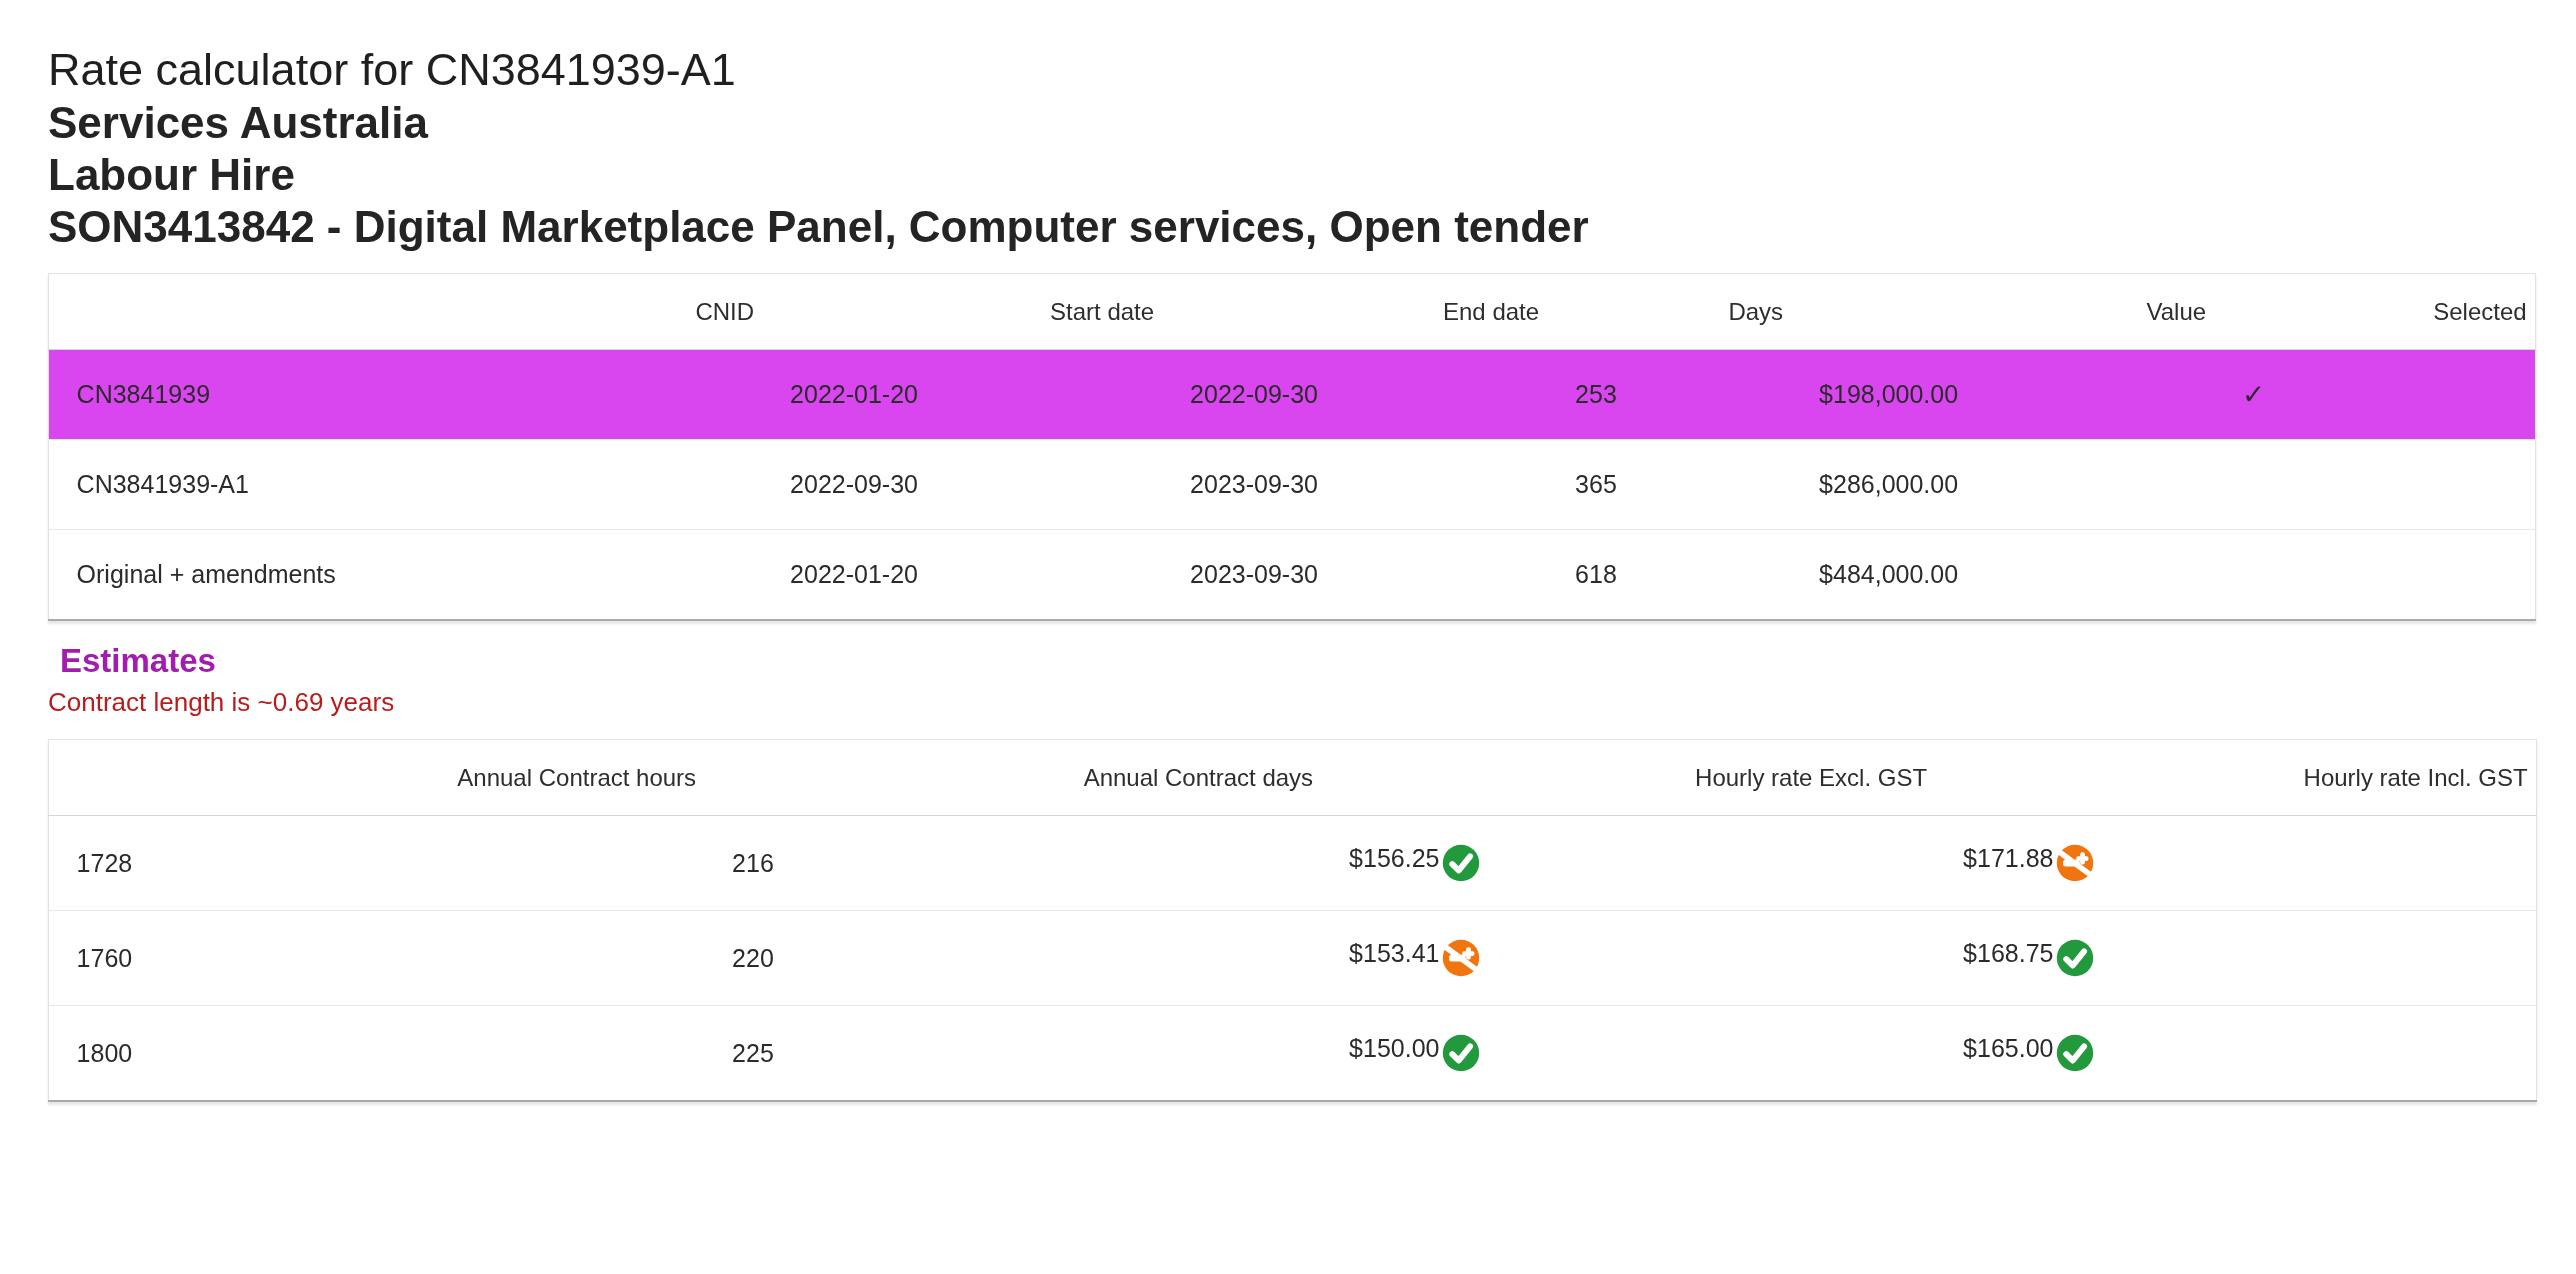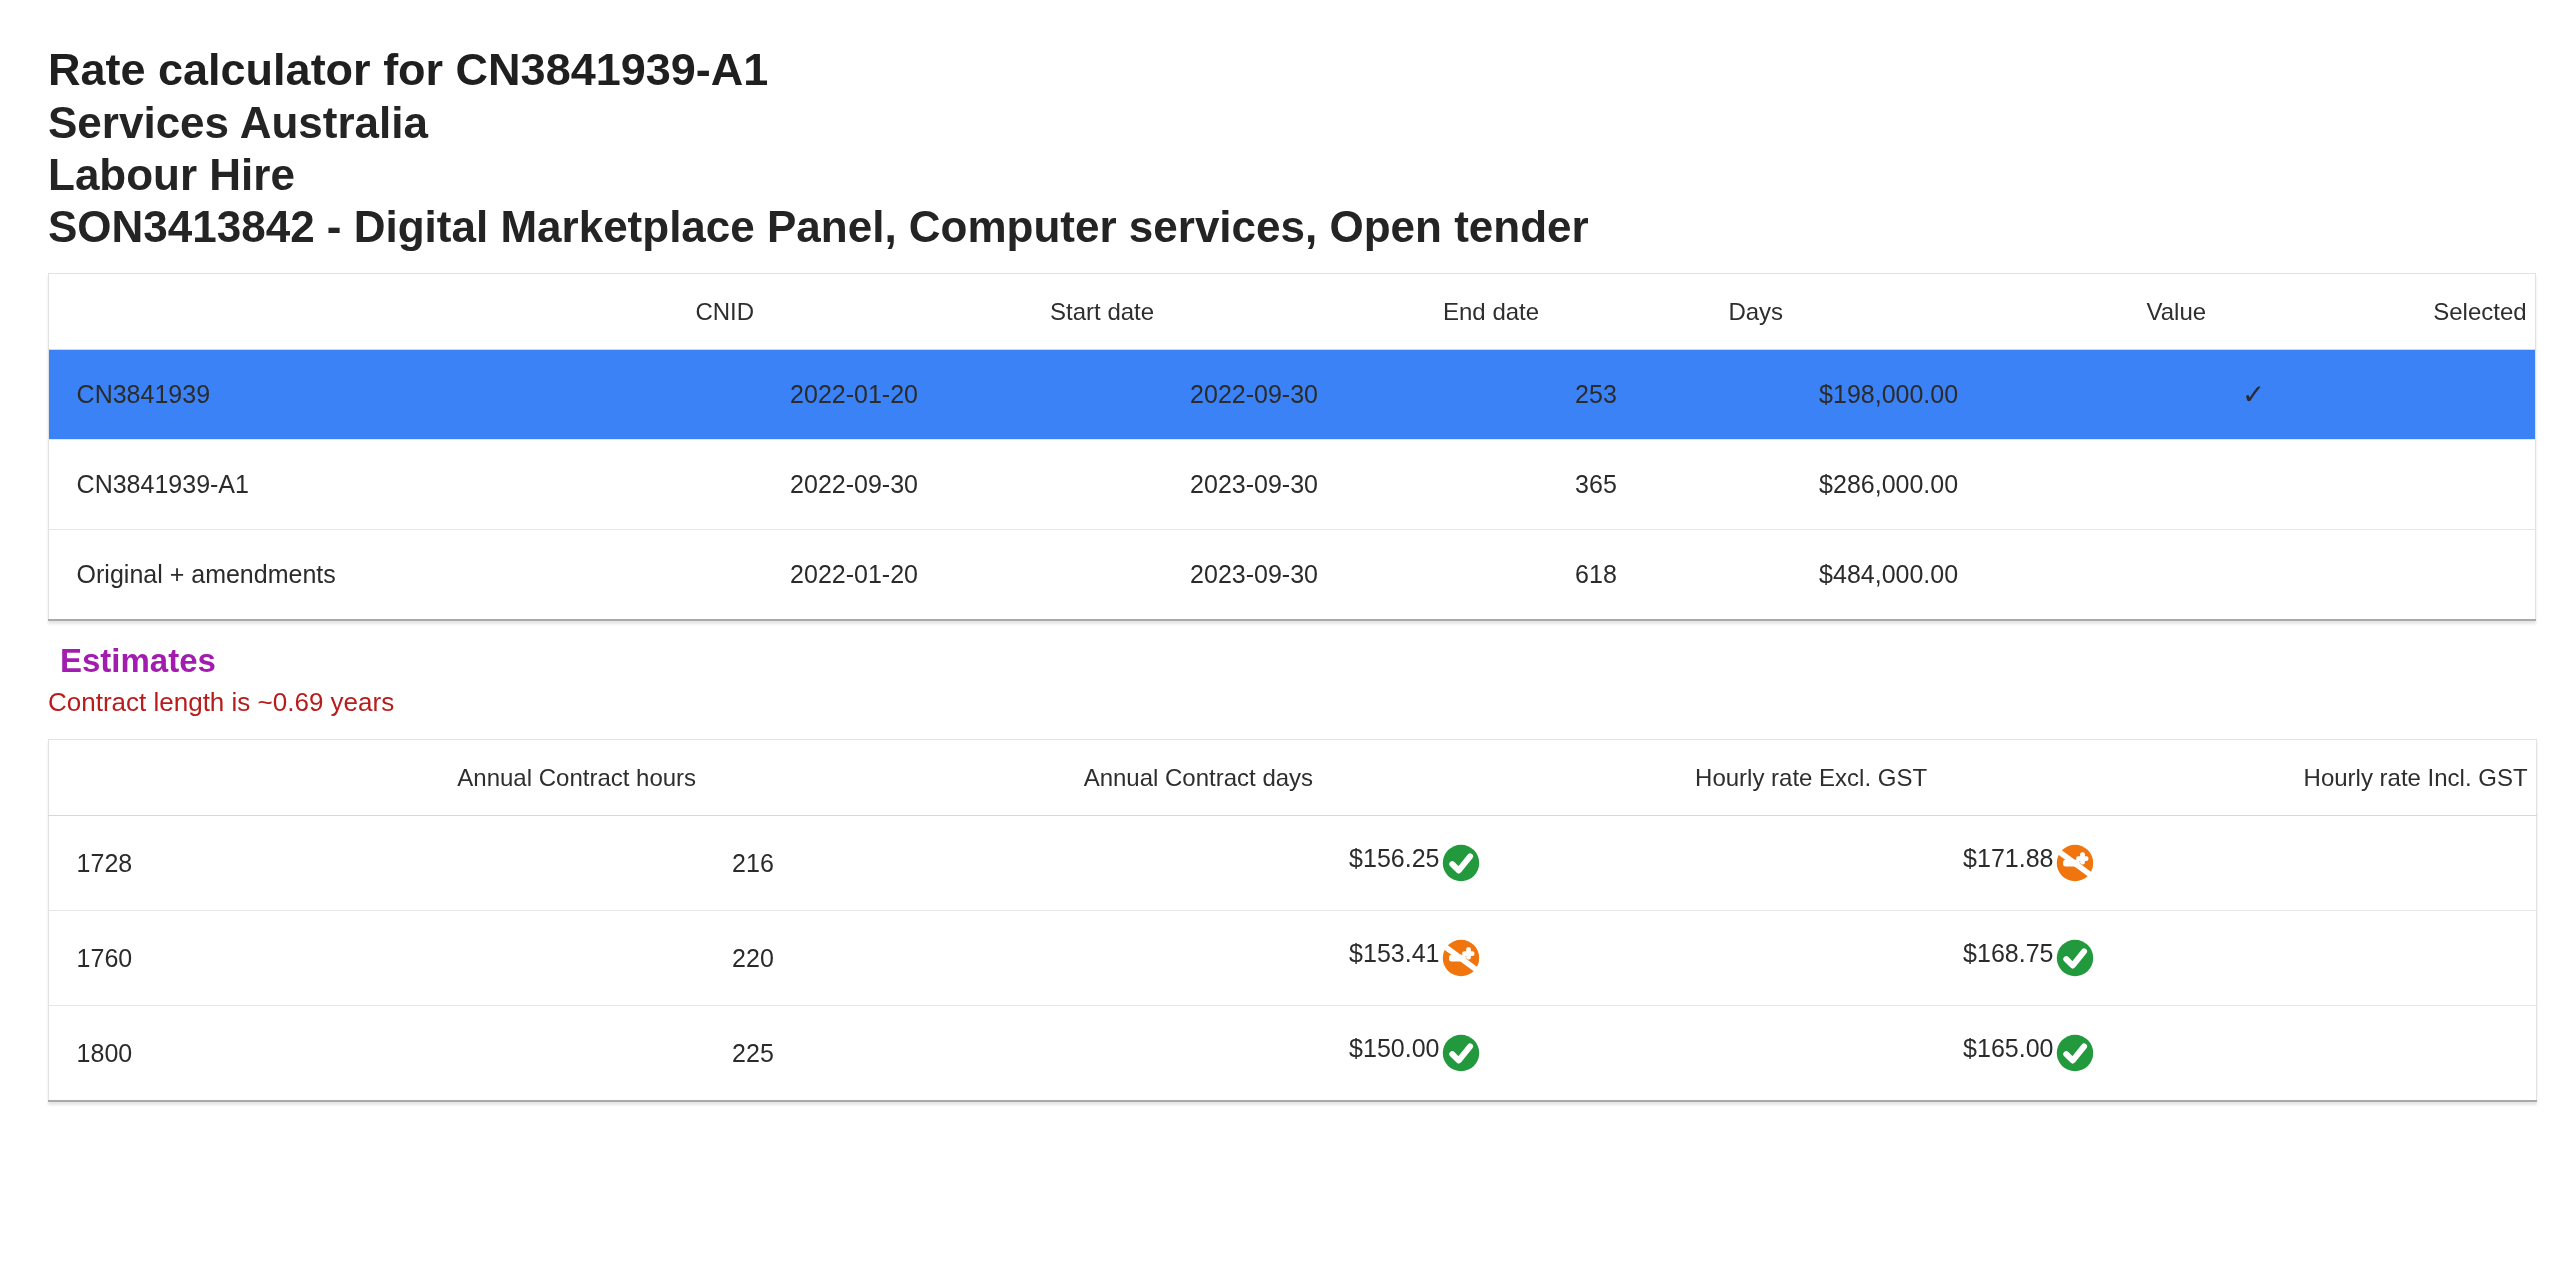--- a/index.html
+++ b/index.html
@@ -15,21 +15,21 @@
     color: #2b2b2b;
     -webkit-font-smoothing: antialiased;
   }
   .page {
     padding: 0 41px 0 48px;
   }
   h1.page-title {
     margin: 43px 0 0 0;
     font-size: 45px;
     line-height: 54px;
-    font-weight: 700;
+    font-weight: 400;
     color: #1f1f1f;
   }
   p.sub-line {
     margin: 0;
     font-size: 44px;
     line-height: 52px;
     font-weight: 600;
     color: #242424;
   }
   table.data-table {
@@ -60,21 +60,21 @@
     text-align: left;
     vertical-align: middle;
     font-size: 25px;
     color: #2b2b2b;
     white-space: nowrap;
     overflow: hidden;
   }
   table.contracts td { height: 89px; }
   table.estimates td { height: 94px; }
   table.data-table tbody tr + tr td { border-top: 0.8px solid #e6e6e6; }
-  tr.highlighted { background: #3b82f6; }
+  tr.highlighted { background: #d946ef; }
 
   
   .contracts col.c1 { width: 714px; }
   .contracts col.c2 { width: 400px; }
   .contracts col.c3 { width: 385px; }
   .contracts col.c4 { width: 244px; }
   .contracts col.c5 { width: 423px; }
   .contracts col.c6 { width: 321px; }
 
   

